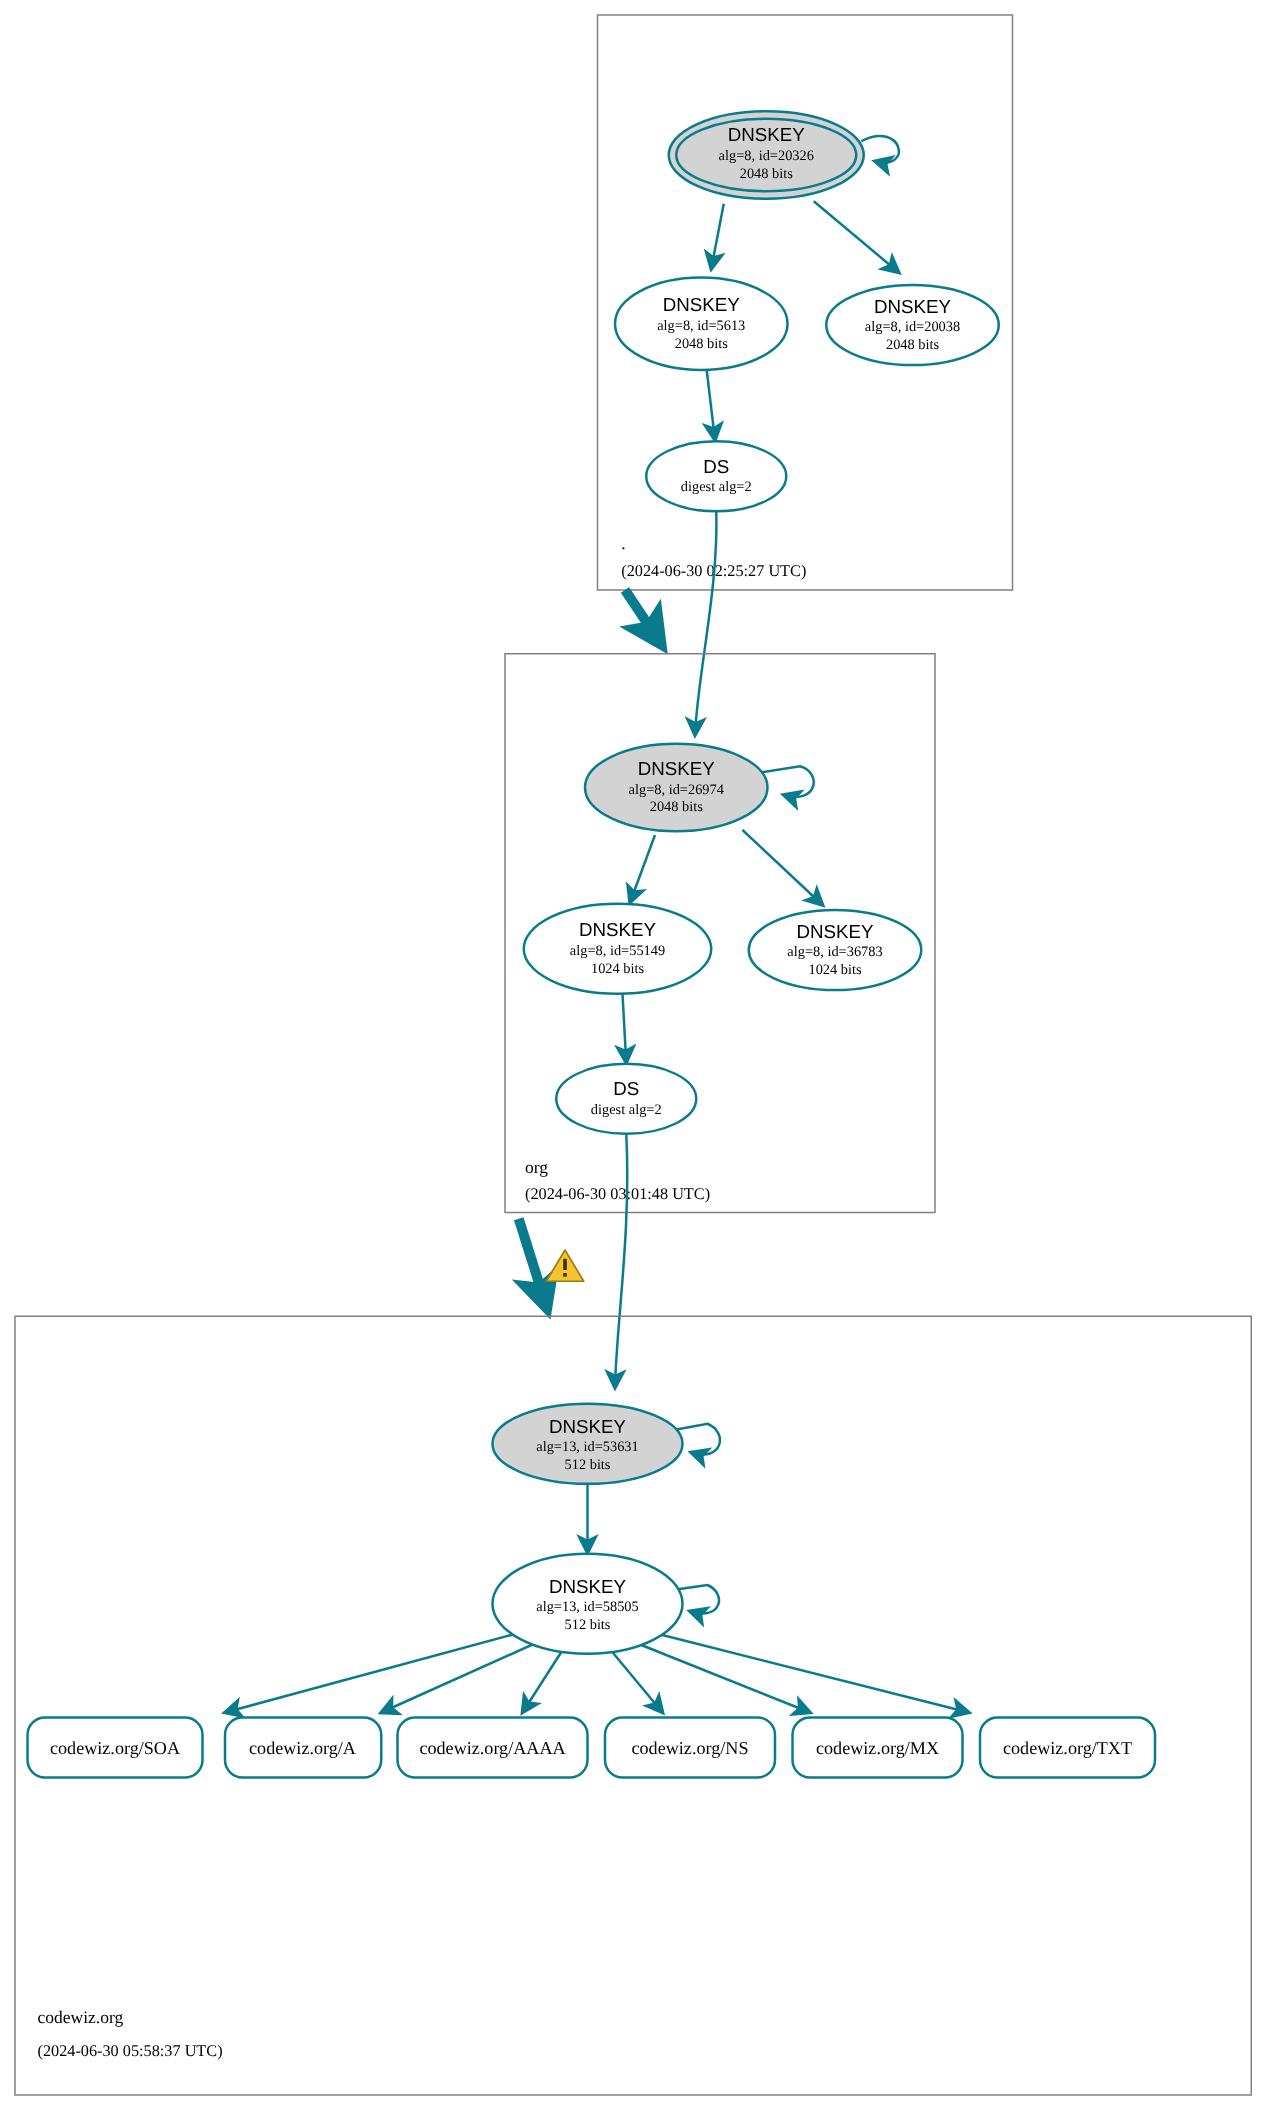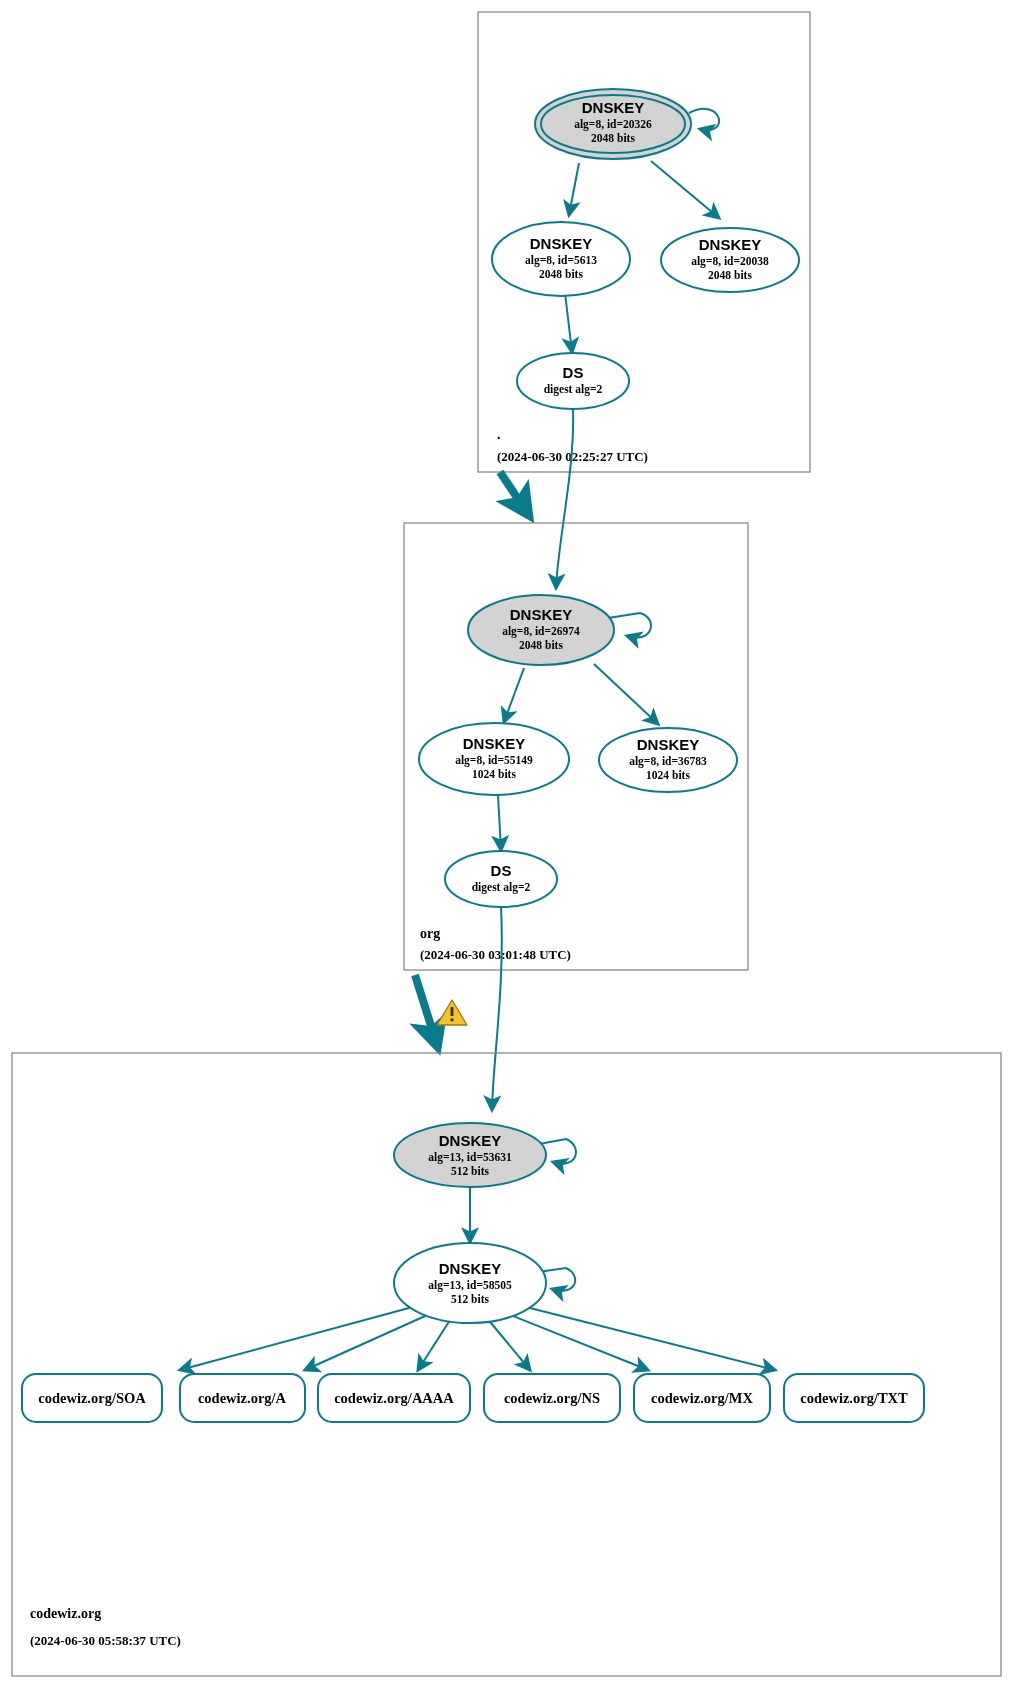--- a/index.html
+++ b/index.html
@@ -1,17 +1,17 @@
 <!DOCTYPE html>
 <html><head>
 <meta charset="utf-8">
 <style>
   html,body{margin:0;padding:0;background:#ffffff;}
   body{width:1013px;height:1690px;font-family:"Liberation Serif",serif;overflow:hidden;}
-  #canvas{position:relative;width:1013px;height:1690px;font-weight:bold;}
+  #canvas{position:relative;width:1013px;height:1690px;}
   svg{display:block;}
   .zone-rect{fill:none;stroke:#808080;stroke-width:1.2;}
   .node-ell{fill:#ffffff;stroke:#0a7b8c;stroke-width:2;}
   .node-ell.ksk{fill:#d3d3d3;}
   .edge{fill:none;stroke:#0a7b8c;stroke-width:2;}
   .edge-thick{fill:none;stroke:#0a7b8c;stroke-width:8;}
   .arrowfill{fill:#0a7b8c;}
   .nd-title{font-family:"Liberation Sans",sans-serif;font-size:15px;fill:#000;text-anchor:middle;}
   .nd-sub{font-family:"Liberation Serif",serif;font-size:11.5px;fill:#000;text-anchor:middle;}
   .rr-label{font-family:"Liberation Serif",serif;font-size:14.5px;fill:#000;text-anchor:middle;}

